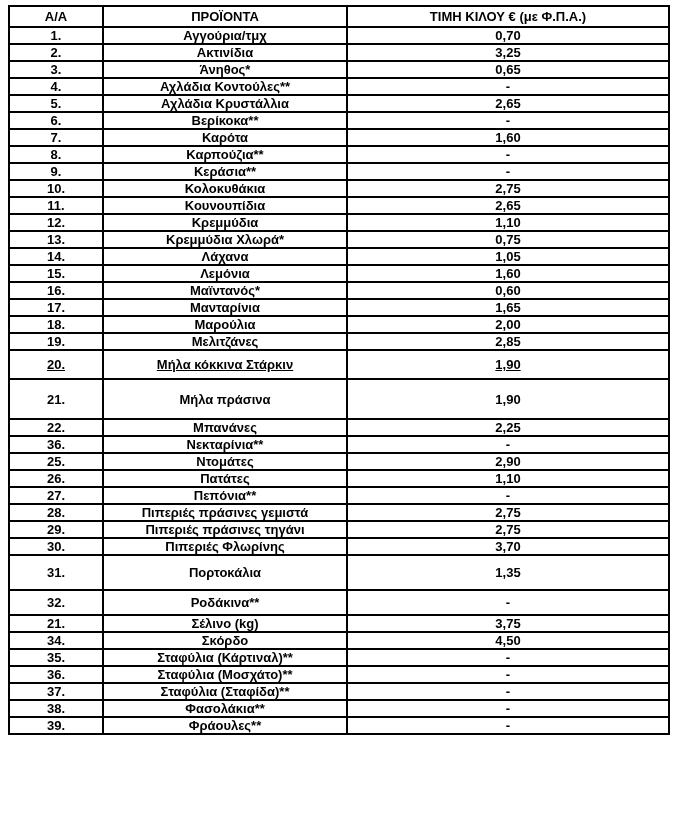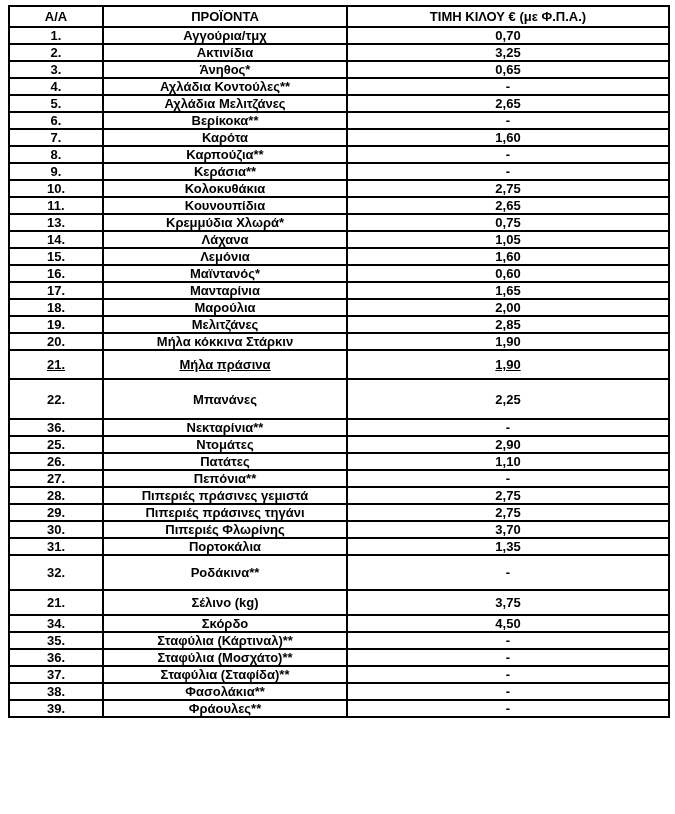--- a/index.html
+++ b/index.html
@@ -70,21 +70,21 @@
         <td>Άνηθος*</td>
         <td>0,65</td>
       </tr>
       <tr>
         <td>4.</td>
         <td>Αχλάδια Κοντούλες**</td>
         <td>-</td>
       </tr>
       <tr>
         <td>5.</td>
-        <td>Αχλάδια Μελιτζάνες</td>
+        <td>Αχλάδια Κρυστάλλια</td>
         <td>2,65</td>
       </tr>
       <tr>
         <td>6.</td>
         <td>Βερίκοκα**</td>
         <td>-</td>
       </tr>
       <tr>
         <td>7.</td>
         <td>Καρότα</td>
@@ -102,20 +102,25 @@
       </tr>
       <tr>
         <td>10.</td>
         <td>Κολοκυθάκια</td>
         <td>2,75</td>
       </tr>
       <tr>
         <td>11.</td>
         <td>Κουνουπίδια</td>
         <td>2,65</td>
+      </tr>
+      <tr>
+        <td>12.</td>
+        <td>Κρεμμύδια</td>
+        <td>1,10</td>
       </tr>
       <tr>
         <td>13.</td>
         <td>Κρεμμύδια Χλωρά*</td>
         <td>0,75</td>
       </tr>
       <tr>
         <td>14.</td>
         <td>Λάχανα</td>
         <td>1,05</td>

